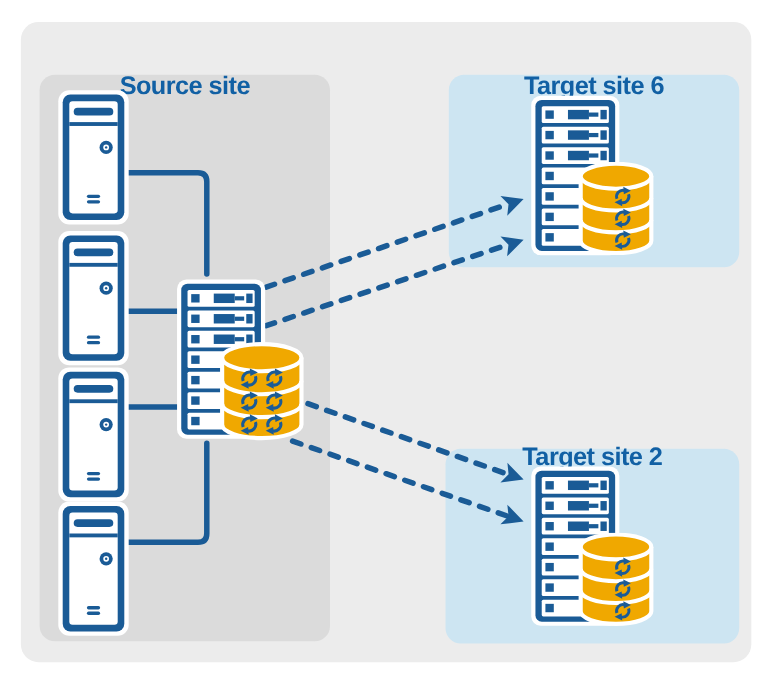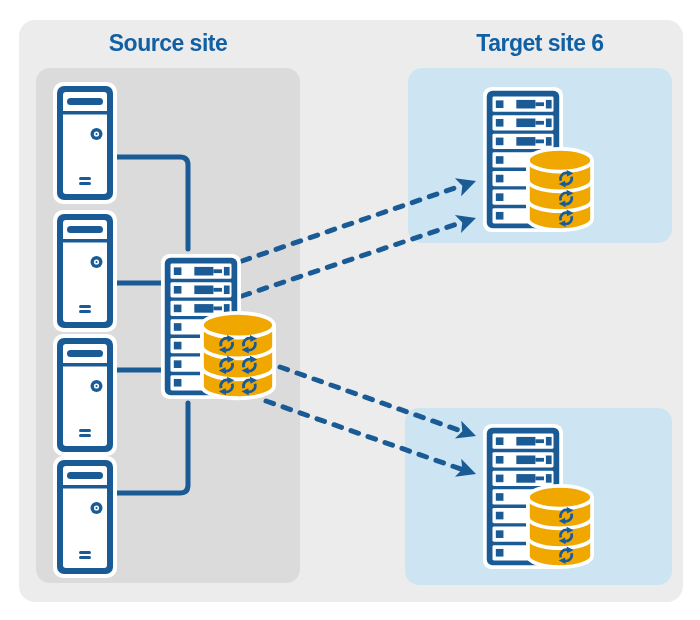--- a/index.html
+++ b/index.html
@@ -13,21 +13,21 @@
   html,body{margin:0;padding:0;background:#fff;}
   .stage{position:relative;width:700px;height:620px;background:#fff;overflow:hidden;
          font-family:"Liberation Sans","DejaVu Sans",sans-serif;}
   .canvas{position:absolute;left:19px;top:20px;width:664px;height:582px;
           background:var(--canvas_bg);border-radius:16px;}
   .groupbox{position:absolute;border-radius:14px;}
   .source-box{left:36px;top:68px;width:264px;height:515px;background:var(--source_box);}
   .target1-box{left:408px;top:68px;width:264px;height:175px;background:var(--target_box);}
   .target2-box{left:405px;top:408px;width:267px;height:177px;background:var(--target_box);}
   .site-title{position:absolute;text-align:center;font-weight:bold;font-size:23px;
-              letter-spacing:-0.5px;color:var(--title_blue);line-height:28px;}
+              letter-spacing:-0.5px;color:var(--title_blue);line-height:28px;margin-top:34px;}
   .t-source{left:36px;top:29px;width:264px;}
   .t-target1{left:408px;top:29px;width:264px;}
   .t-target2{left:405px;top:367px;width:267px;}
   .icon{position:absolute;}
   .overlay{position:absolute;left:0;top:0;width:700px;height:620px;pointer-events:none;}
   svg{display:block;}
   .defs{position:absolute;width:0;height:0;overflow:hidden;}
 </style>
 </head>
 <body>
@@ -117,20 +117,21 @@
 
 <div class="stage">
   <div class="canvas"></div>
 
   <div class="groupbox source-box"></div>
   <div class="groupbox target1-box"></div>
   <div class="groupbox target2-box"></div>
 
   <div class="site-title t-source">Source site</div>
   <div class="site-title t-target1">Target site 6</div>
+  <div class="site-title t-target2">Target site 2</div>
 
   <svg class="overlay" viewBox="0 0 700 620">
     <g fill="none" stroke="var(--icon_blue)" stroke-width="5" stroke-linecap="round">
       <path d="M112 157 H180 Q188 157 188 165 V249"></path>
       <path d="M112 283 H164"></path>
       <path d="M112 370 H164"></path>
       <path d="M112 493 H180 Q188 493 188 485 V403"></path>
     </g>
     <g fill="none" stroke="var(--icon_blue)" stroke-width="5" stroke-linecap="round" stroke-dasharray="8 10">
       <path d="M242 261 L462 185.5"></path>

